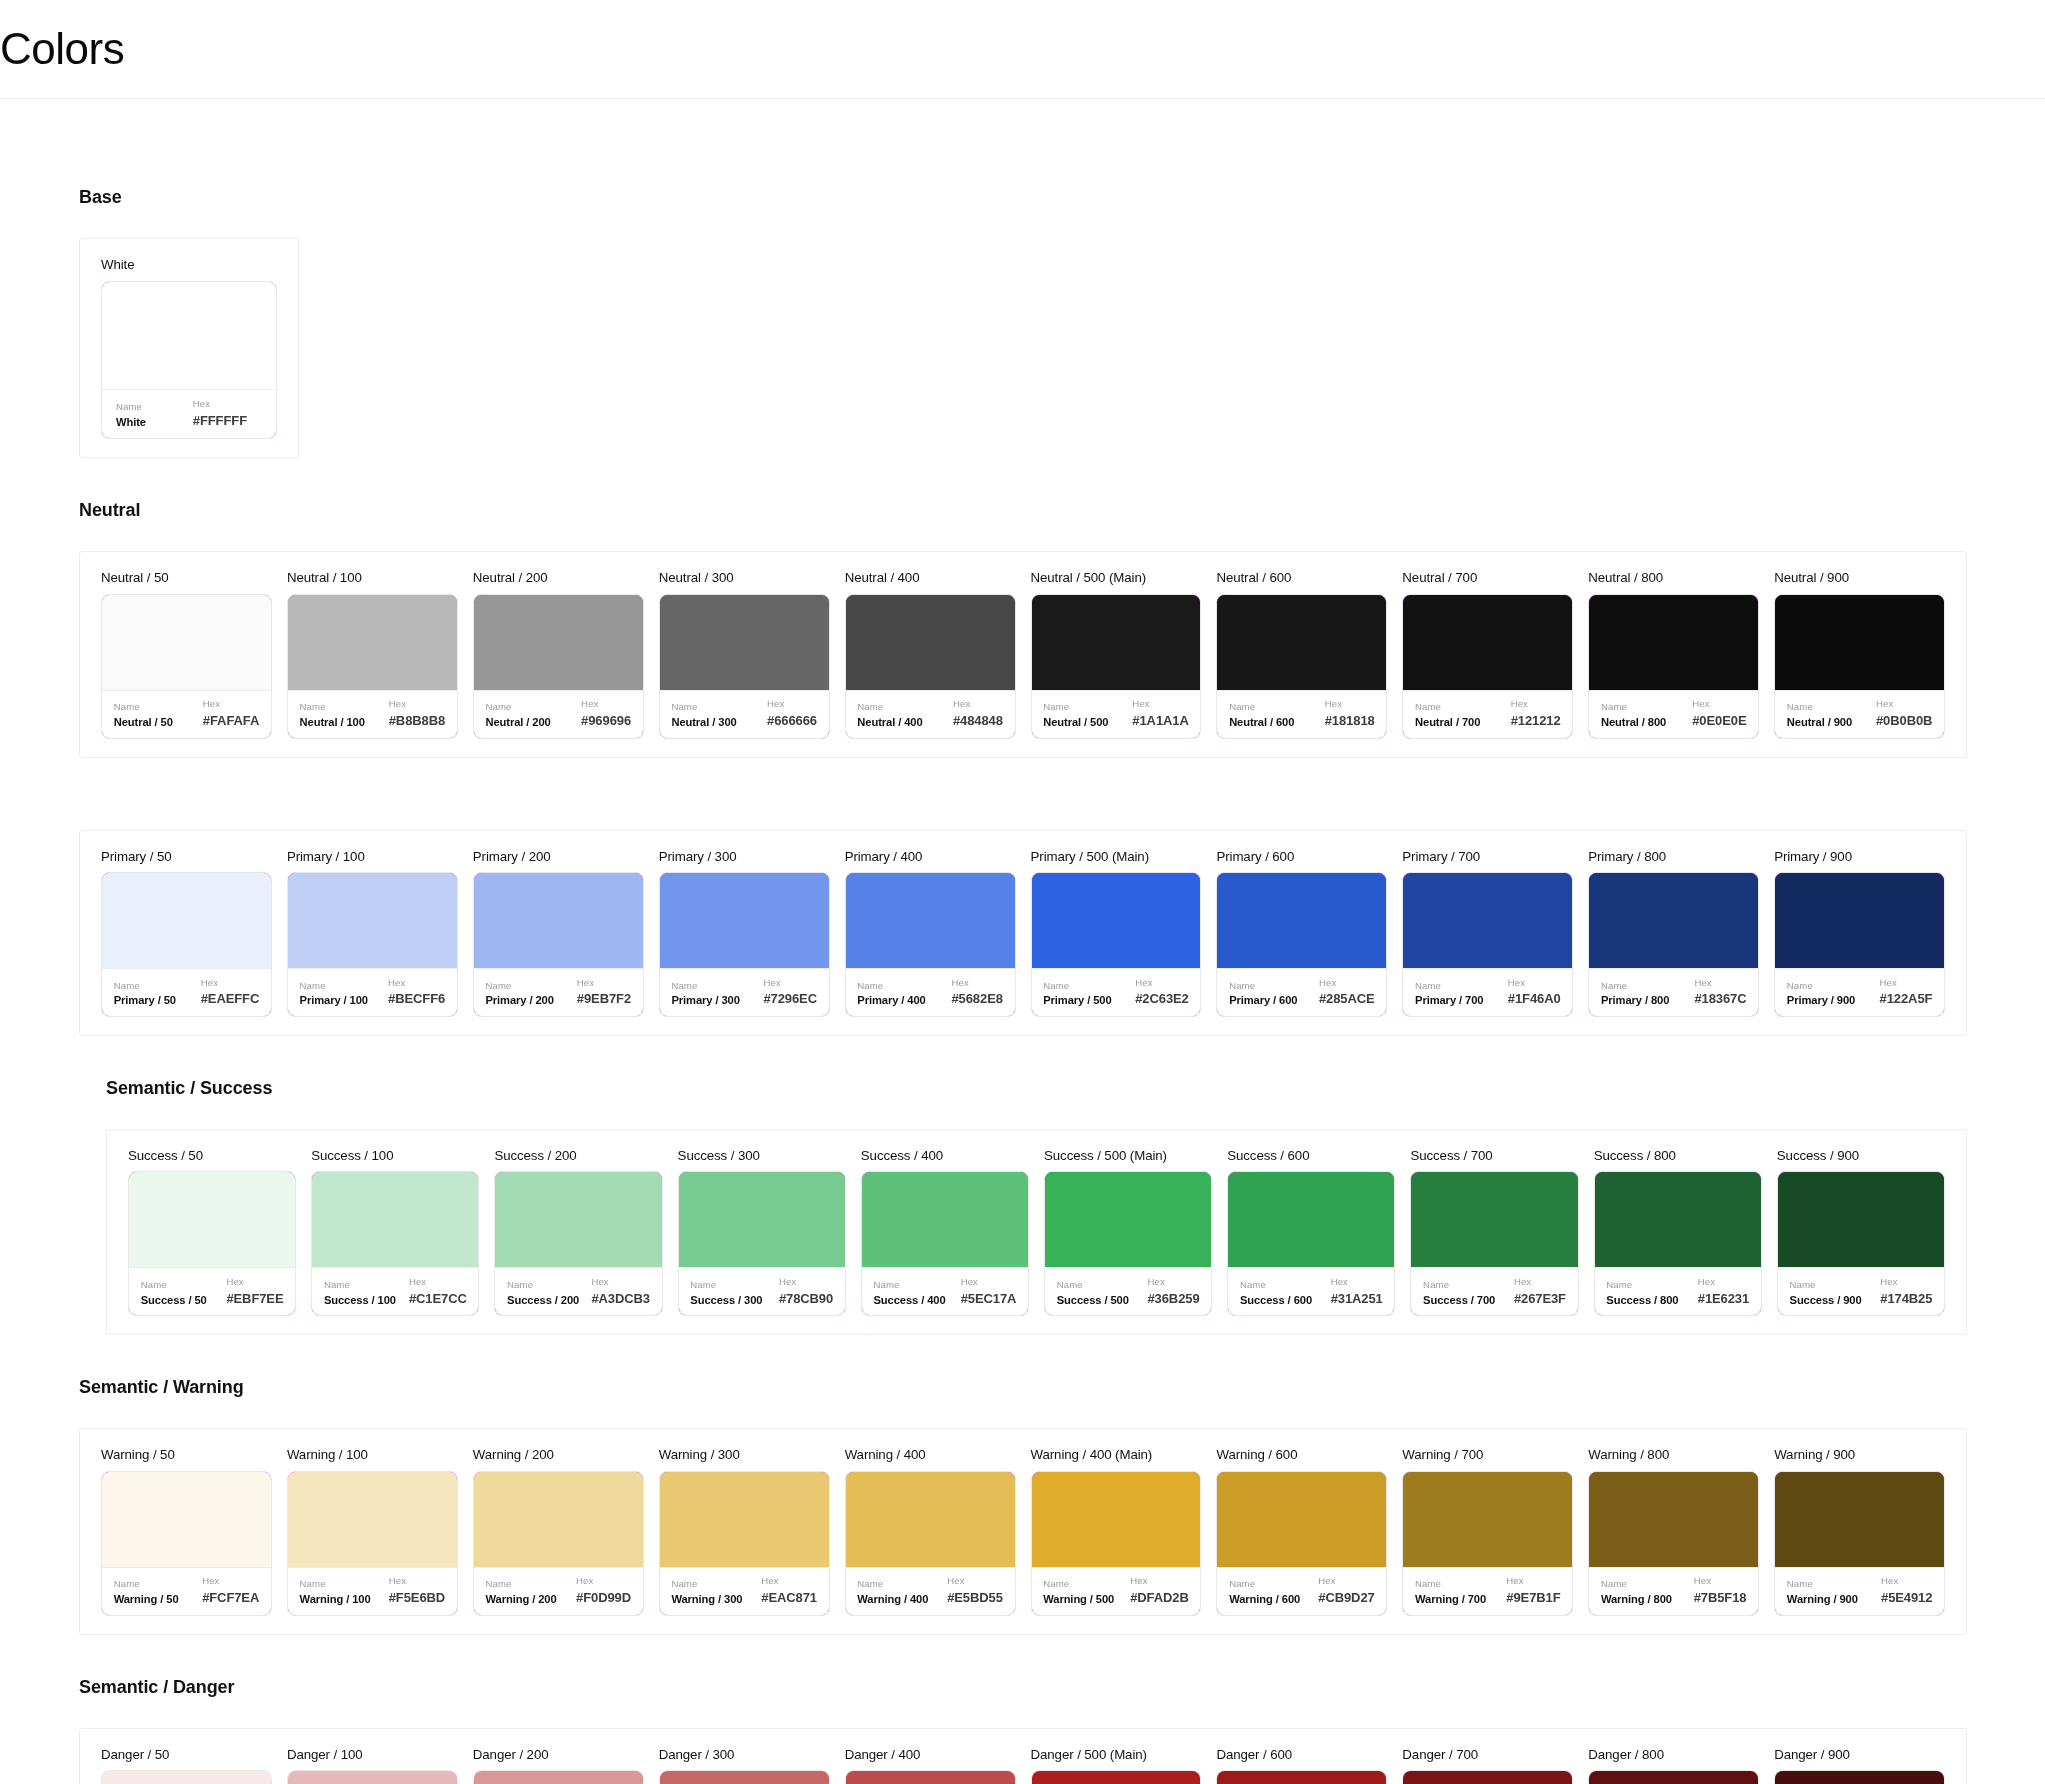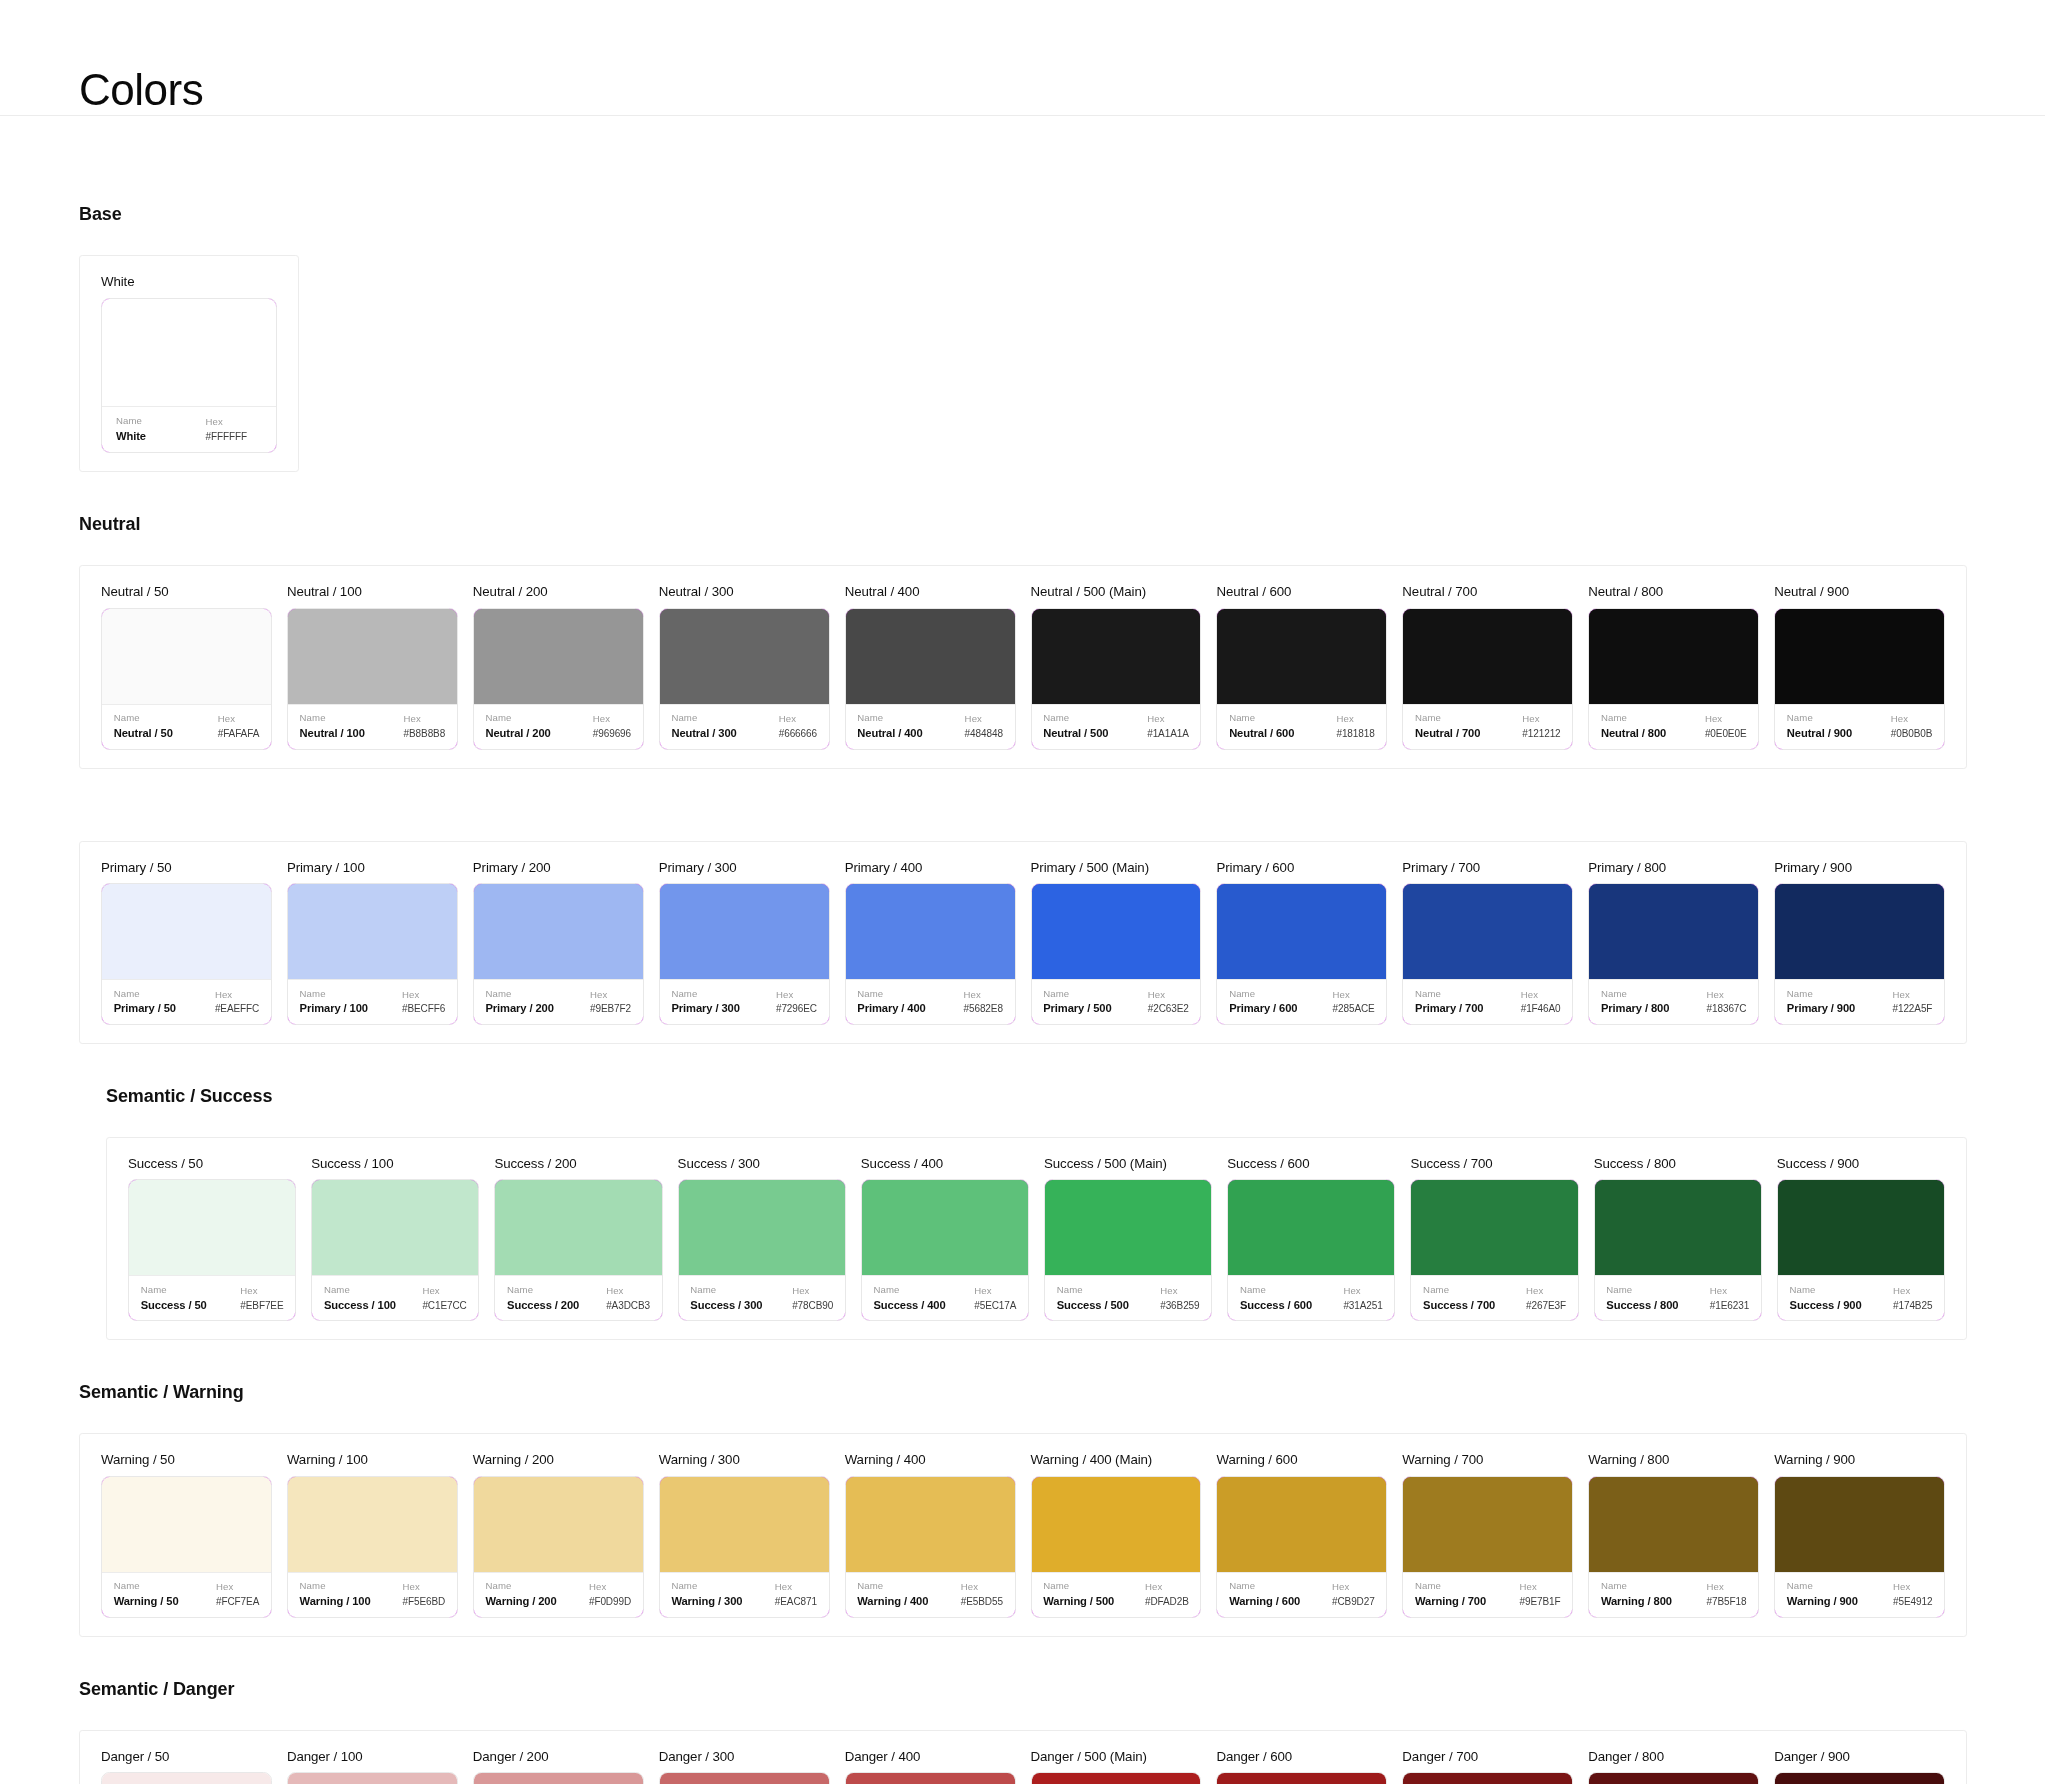--- a/index.html
+++ b/index.html
@@ -7,25 +7,24 @@
   html, body {
     width: 2046px;
     height: 1785px;
     background: #ffffff;
     font-family: "Liberation Sans", sans-serif;
     -webkit-font-smoothing: antialiased;
   }
 
   
   .page-header {
-    height: 116px;
+    height: 99px;
     border-bottom: 1.1px solid #ececec;
     display: flex;
-    align-items: flex-end;
-    padding-left: 79px;
+    align-items: center;
   }
   .page-title {
     font-size: 44px;
     font-weight: 400;
     letter-spacing: -0.5px;
     color: #0a0a0a;
   }
 
   
   .content {
@@ -121,23 +120,23 @@
     letter-spacing: 0.1px;
   }
   .meta-name {
     font-size: 11.2px;
     color: #111111;
     font-weight: 700;
     white-space: nowrap;
     letter-spacing: -0.1px;
   }
   .meta-hex {
-    font-size: 10px;
+    font-size: 13px;
     color: #3d3d3d;
-    font-weight: 400;
+    font-weight: 700;
     white-space: nowrap;
     letter-spacing: -0.1px;
   }
 
   
   .base-box .swatch-meta { padding: 8.5px 14px 10.7px 14px; }
   .base-box .meta-col.right { padding-right: 15px; }
 </style>
 </head>
 <body>

